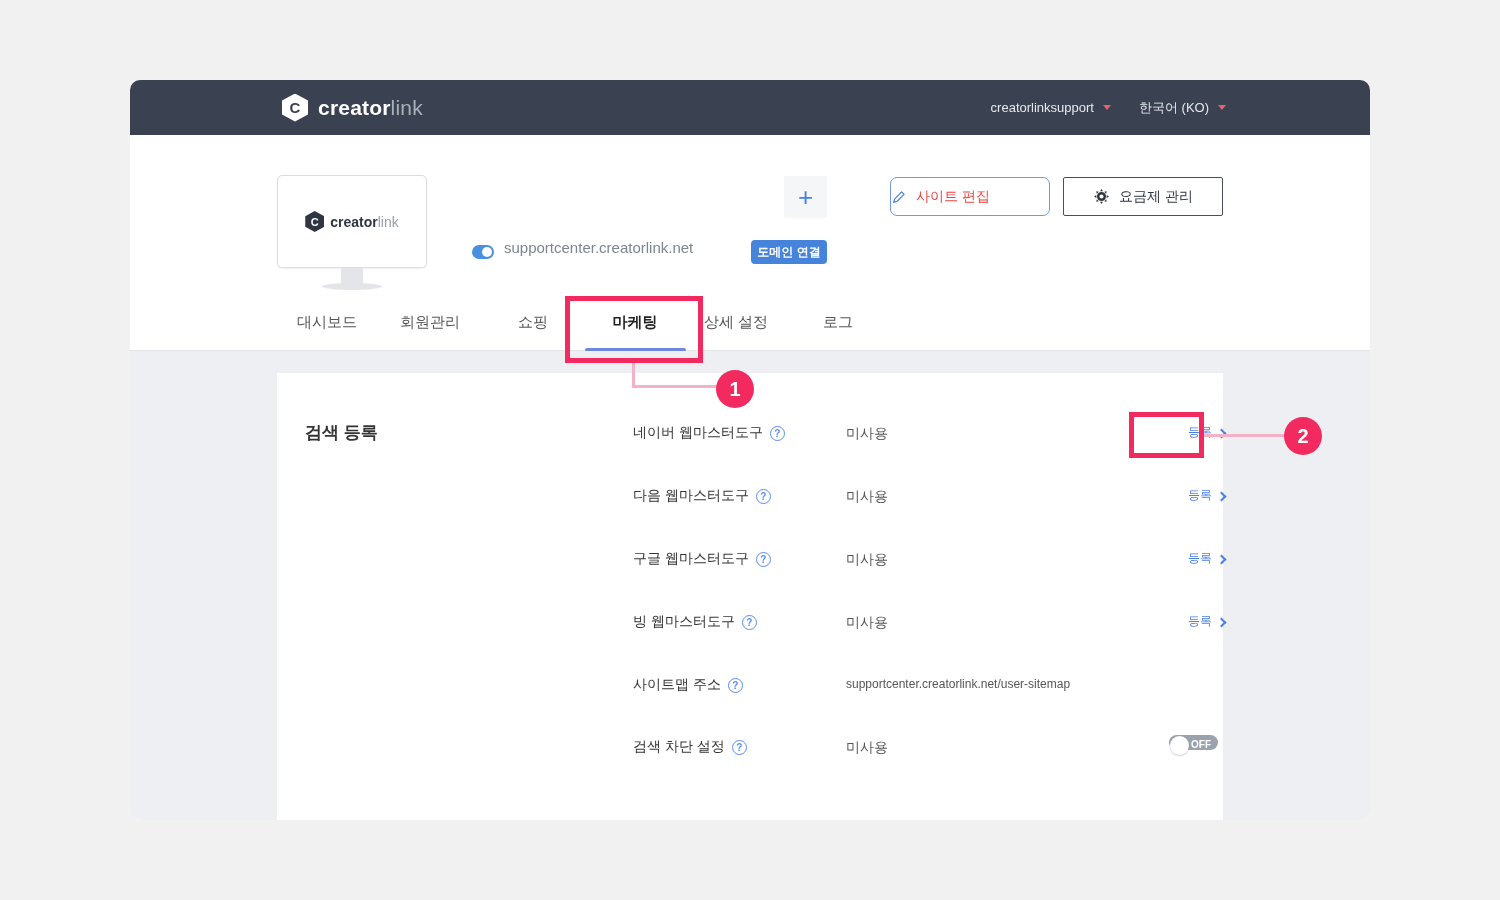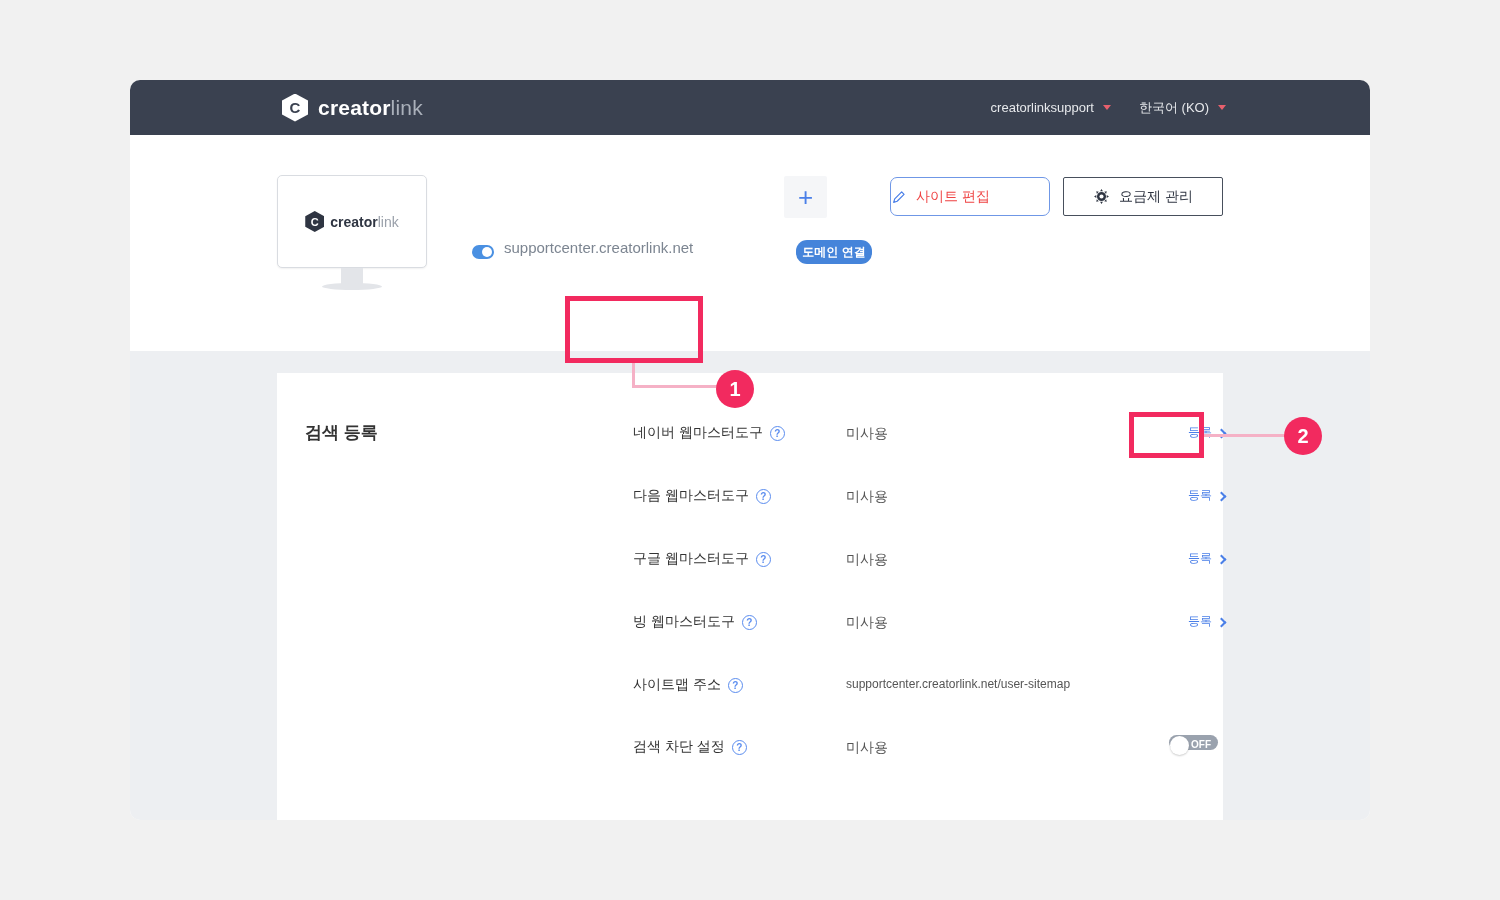--- a/index.html
+++ b/index.html
@@ -53,21 +53,21 @@
        border:1px solid #6f97e6; border-radius:7px; color:#ef4444; font-size:14px; cursor:pointer;
        display:flex; align-items:center; justify-content:flex-start; gap:9px; }
   .plan-btn { position:absolute; left:933px; top:42px; width:160px; height:39px; background:#fff;
        border:1px solid #474f5c; border-radius:2px; color:#2f3542; font-size:14px; cursor:pointer;
        display:flex; align-items:center; justify-content:center; gap:9px; }
   .site-toggle { position:absolute; left:342px; top:110px; width:22px; height:14px; background:#4a90e2;
        border-radius:7px; cursor:pointer; }
   .site-toggle .knob { position:absolute; right:2px; top:2px; width:10px; height:10px; background:#fff; border-radius:50%; }
   .site-url { position:absolute; left:374px; top:104px; font-size:15px; color:#7c8591; }
   .domain-btn { position:absolute; left:621px; top:105px; width:76px; height:24px; background:#4584da; border:none;
-       border-radius:11px; color:#fff; font-size:12px; font-weight:700; cursor:pointer;margin-left:45px; }
+       border-radius:4px; color:#fff; font-size:12px; font-weight:700; cursor:pointer; }
   
   .tabbar { position:absolute; left:0; top:215px; width:1240px; height:56px; background:#fff; border-bottom:1px solid #e3e5e9; }
   .tab { position:absolute; top:0; height:55px; display:flex; align-items:center; transform:translateX(-50%);
        font-size:15px; color:#555; cursor:pointer; white-space:nowrap; }
   .tab.active { color:#222; font-weight:700; }
   .tab-underline { position:absolute; left:455px; bottom:-2px; width:101px; height:4px; background:#6e87de; border-radius:2px; }
   
   .body-area { position:absolute; left:0; top:271px; width:1240px; height:469px; background:#edeff2; }
   .card { position:absolute; left:147px; top:22px; width:946px; height:447px; background:#fff; }
   .section-title { position:absolute; left:28px; top:48px; font-size:17px; font-weight:600; color:#333; }
@@ -154,20 +154,29 @@
       <span>요금제 관리</span>
     </button>
 
     <div class="site-toggle">
         <div class="knob"></div>
       </div>
     <div class="site-url">supportcenter.creatorlink.net</div>
     <button class="domain-btn">도메인 연결</button>
   </div>
 
+  <div class="tabbar">
+    <div class="tab" style="left:197px">대시보드</div>
+    <div class="tab" style="left:300px">회원관리</div>
+    <div class="tab" style="left:403px">쇼핑</div>
+    <div class="tab active" style="left:505px">마케팅</div>
+    <div class="tab" style="left:606px">상세 설정</div>
+    <div class="tab" style="left:708px">로그</div>
+    <div class="tab-underline"></div>
+  </div>
 
   <div class="body-area">
     <div class="card">
       <div class="section-title">검색 등록</div>
 
       <div class="row" style="top:50px">
         <div class="label">
             <span>네이버 웹마스터도구</span>
             <span class="qmark">?</span>
           </div>

